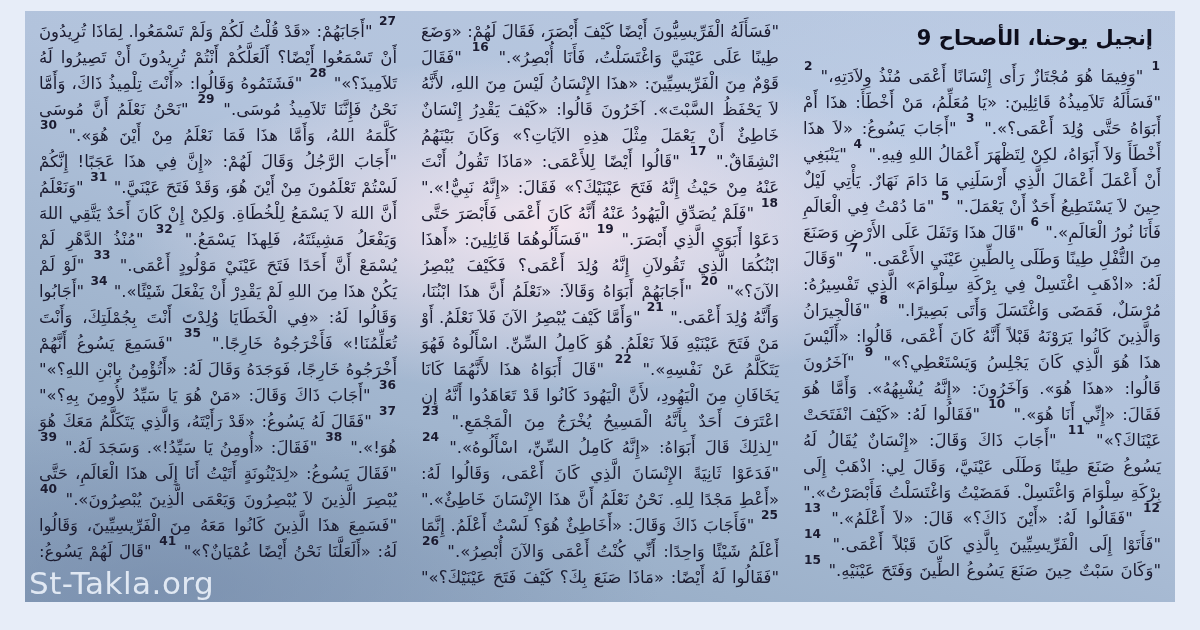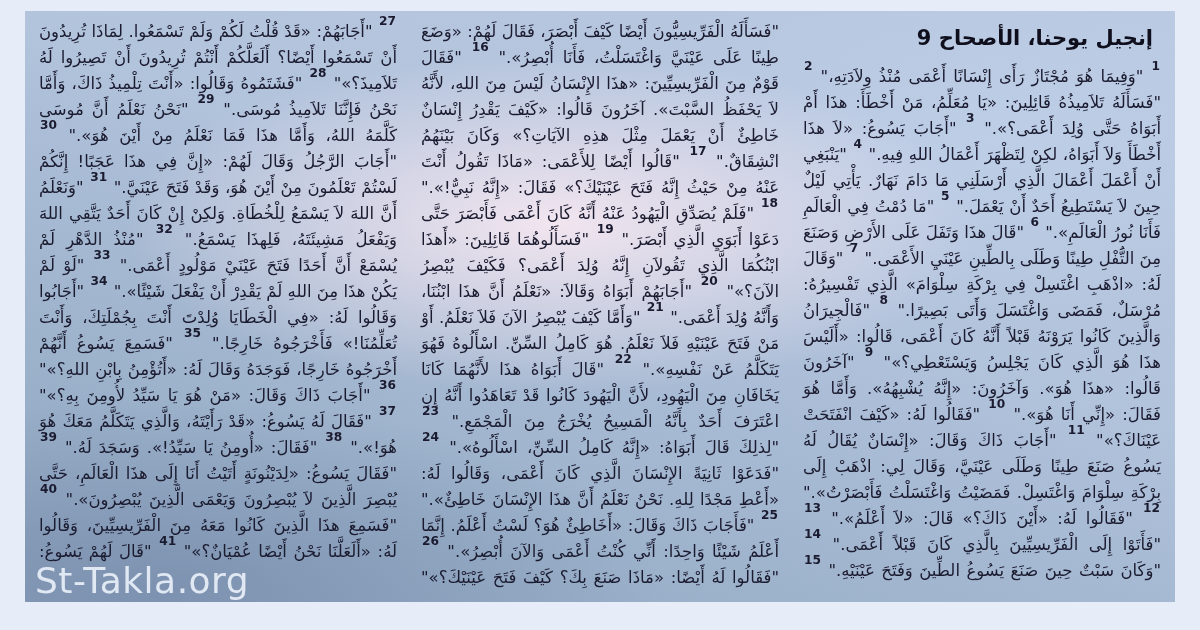--- a/index.html
+++ b/index.html
@@ -48,22 +48,22 @@
   sup.vn {
     font-size: 0.74em;
     position: relative;
     top: -0.45em;
     line-height: 0;
     padding: 0 1px;
     font-weight: bold;
   }
   .watermark {
     position: absolute;
-    left: 10px; bottom: 1px;
-    font-size: 36px;
+    left: 4px; bottom: 1px;
+    font-size: 31px;
     color: rgba(238,244,252,0.88);
     direction: ltr;
     letter-spacing: 0.5px;
   }
 </style>
 </head>
 <body>
 
 <div class="frame">
   <div class="photo">

